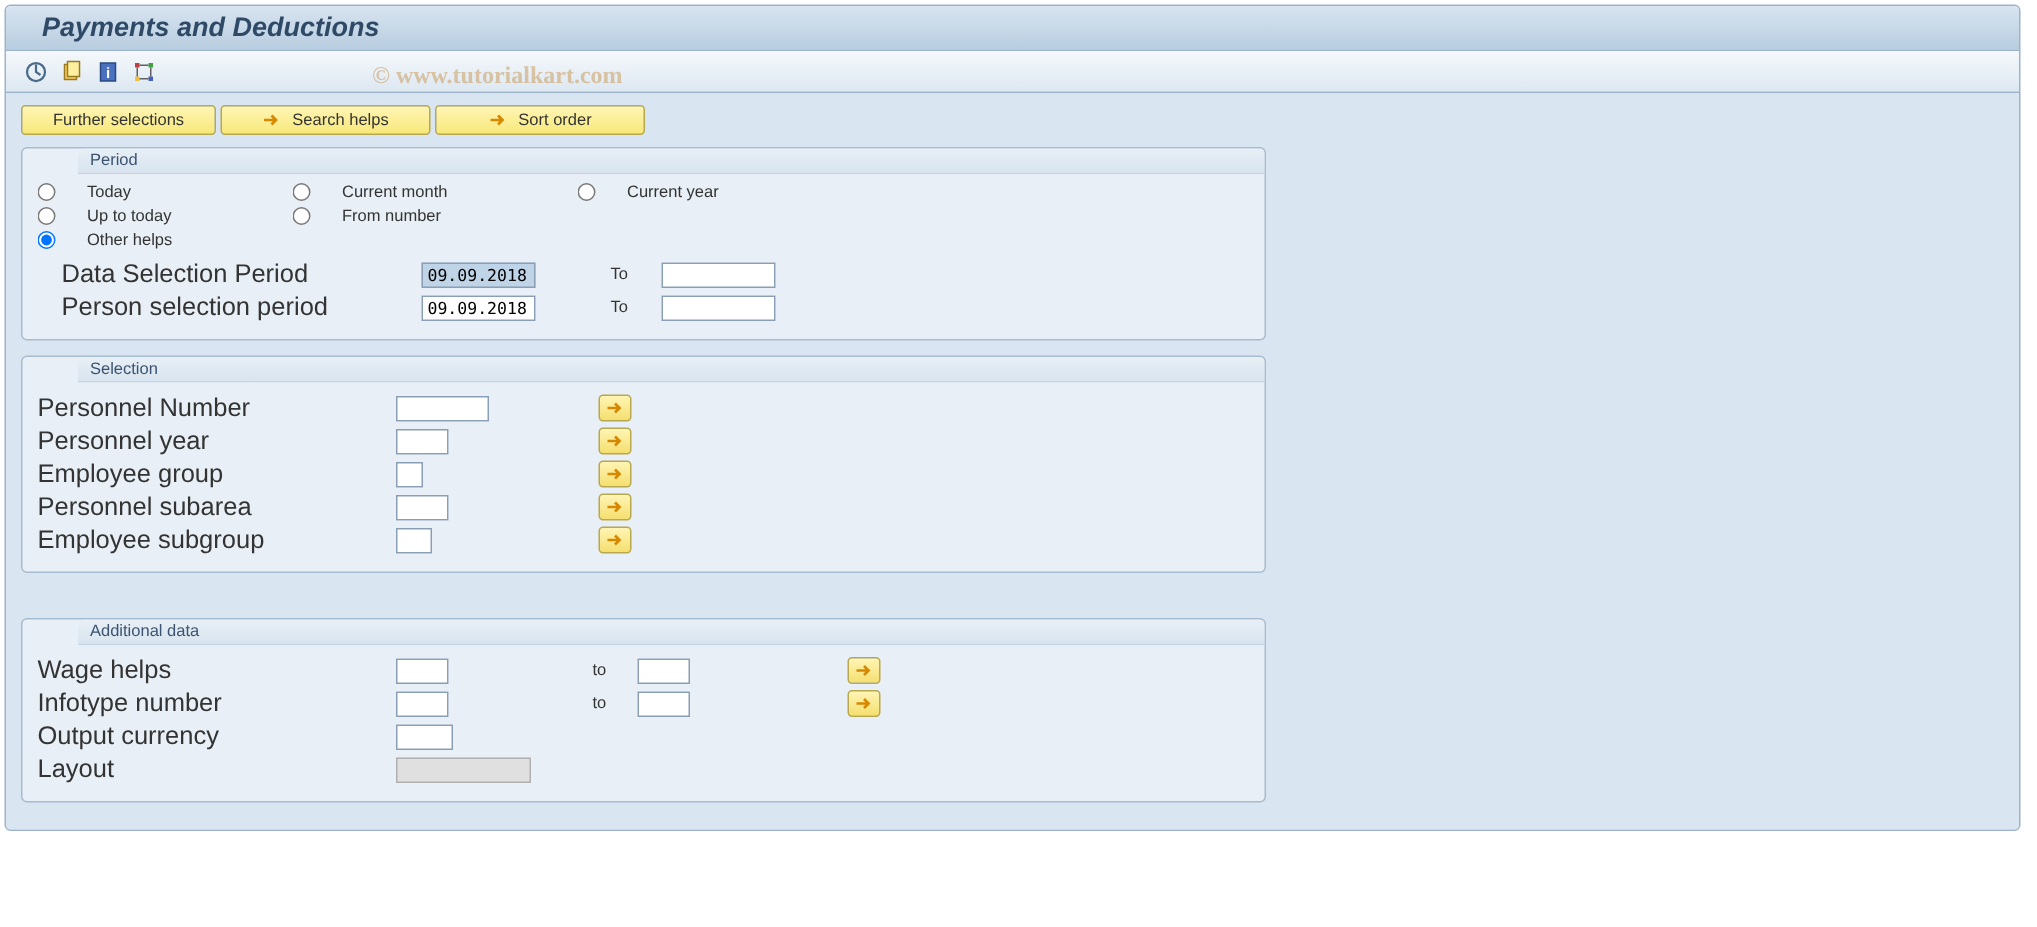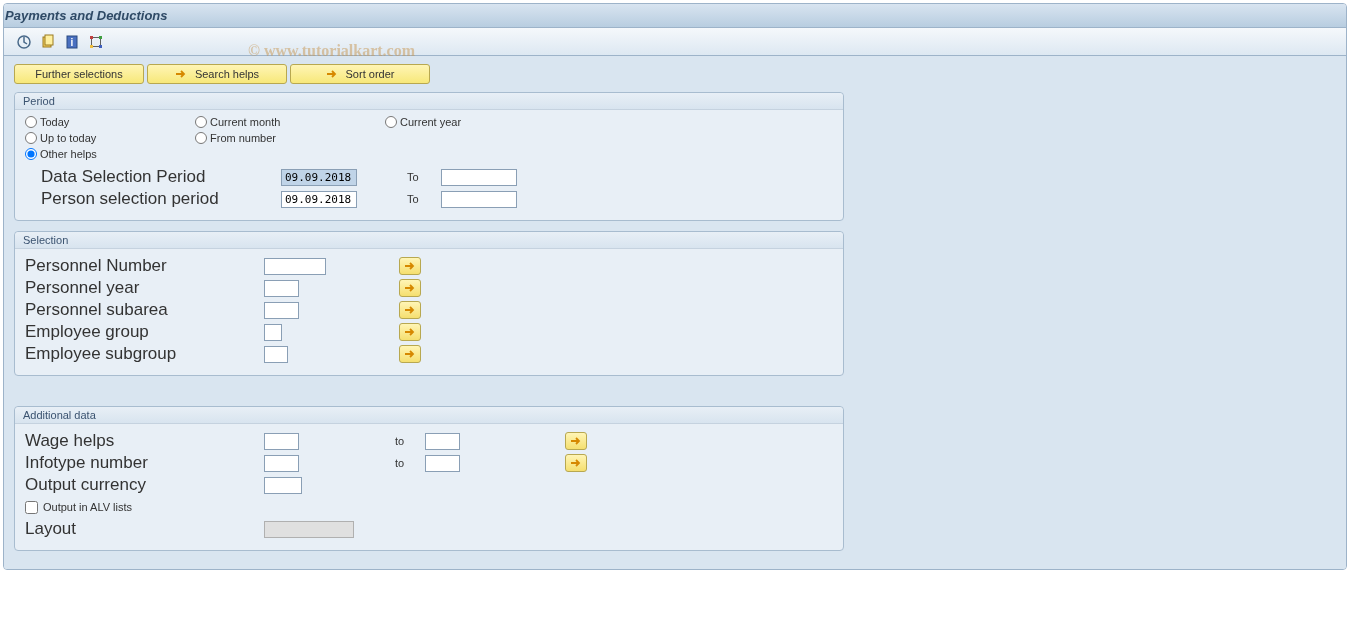--- a/index.html
+++ b/index.html
@@ -1,29 +1,29 @@
 <!DOCTYPE html>
 <html><head>
   <meta charset="utf-8">
   <style>
     * { box-sizing: border-box; margin: 0; padding: 0; font-family: Arial, sans-serif; }
     body { background: #fff; font-size: 11px; color: #333; }
     .main-panel { width: 1344px; margin: 3px; border: 1px solid #9db3c9; background: linear-gradient(to bottom, #f0f5fa 0%, #e3edf5 100%); border-radius: 4px; overflow: hidden; }
-    .title-bar { background: linear-gradient(to bottom, #d8e4f0 0%, #b8cde0 100%); padding: 4px 1px; font-size: 13px; font-weight: bold; font-style: italic; color: #2f4a66; border-bottom: 1px solid #9db3c9; }
+    .title-bar { background: linear-gradient(to bottom, #d8e4f0 0%, #b8cde0 100%); padding: 4px 24px; font-size: 18px; font-weight: bold; font-style: italic; color: #2f4a66; border-bottom: 1px solid #9db3c9; }
     .toolbar { background: linear-gradient(to bottom, #f5f8fb 0%, #dde8f2 100%); padding: 4px 10px; height: 28px; display: flex; align-items: center; gap: 4px; border-bottom: 1px solid #9db3c9; }
     .tool-icon { width: 20px; height: 20px; display: inline-flex; align-items: center; justify-content: center; cursor: pointer; }
     .content { padding: 8px 10px; background: #d9e5f0; }
     .btn-row { display: flex; gap: 3px; margin-bottom: 8px; }
     .sap-btn { background: linear-gradient(to bottom, #fff5b5 0%, #f7e87a 100%); border: 1px solid #b8a850; border-radius: 3px; padding: 2px 8px; height: 20px; font-size: 11px; cursor: pointer; display: inline-flex; align-items: center; gap: 8px; min-width: 140px; justify-content: center; color: #333; }
     .sap-btn .arrow-icon { color: #d68800; font-weight: bold; }
     .group-box { border: 1px solid #a8bccf; border-radius: 4px; background: #e8eff6; margin-bottom: 10px; width: 830px; }
-    .group-title { font-size: 11px; color: #3b5370; padding: 2px 8px; background: linear-gradient(to bottom, #e8eff6 0%, #d8e4ef 100%); border-bottom: 1px solid #c5d2df; border-radius: 4px 4px 0 0; }
+    .group-title { font-size: 11px; color: #3b5370; padding: 2px 8px; background: linear-gradient(to bottom, #e8eff6 0%, #d8e4ef 100%); border-bottom: 1px solid #c5d2df; border-radius: 4px 4px 0 0; margin-left: 37px; }
     .group-body { padding: 6px 10px 10px 10px; }
     .radio-grid { display: grid; grid-template-columns: 170px 190px 200px; row-gap: 4px; }
-    .radio-item { display: flex; align-items: center; gap: 3px; font-size: 11px; color: #333; }
+    .radio-item { display: flex; align-items: center; gap: 21px; font-size: 11px; color: #333; }
     .radio-item input[type=radio] { width: 12px; height: 12px; }
     .field-row { display: flex; align-items: center; height: 22px; }
     .field-label { width: 220px; font-size: 17px; color: #333; padding-left: 16px; }
     .field-label.no-indent { padding-left: 0; }
     .sap-input { border: 1px solid #8a9fb5; background: #fff; height: 17px; font-size: 11px; font-family: monospace; padding: 0 3px; }
     .sap-input.readonly { background: #e0e0e0; border-color: #b0b0b0; }
     .sap-input.highlight { background: #c0d4e8; }
     .to-label { width: 90px; text-align: left; padding-left: 30px; font-size: 11px; }
     .multi-btn { width: 22px; height: 18px; background: linear-gradient(to bottom, #fff5b5 0%, #f5df6f 100%); border: 1px solid #b8a850; border-radius: 3px; display: inline-flex; align-items: center; justify-content: center; cursor: pointer; padding: 0; }
     .not-equal-icon { width: 16px; height: 16px; background: #4caf50; color: #fff; display: inline-flex; align-items: center; justify-content: center; font-size: 10px; font-weight: bold; border: 1px solid #2e7d32; margin-right: 2px; }
@@ -159,35 +159,35 @@
           <span class="spacer-col" style="width:19px;"></span>
           <input class="sap-input" style="width: 35px;" value="">
           <span class="spacer-col" style="width:100px;"></span>
           <button class="multi-btn">
               <svg width="12" height="10" viewBox="0 0 12 10">
                 <path d="M1 5 L9 5 M6 2 L9 5 L6 8" stroke="#d68800" stroke-width="1.8" fill="none"></path>
               </svg>
             </button>
         </div>
         <div class="field-row">
-          <span class="field-label no-indent">Personnel subarea</span>
-          <span class="spacer-col" style="width:19px;"></span>
-          <input class="sap-input" style="width: 35px;" value="">
-          <span class="spacer-col" style="width:100px;"></span>
-          <button class="multi-btn">
-              <svg width="12" height="10" viewBox="0 0 12 10">
-                <path d="M1 5 L9 5 M6 2 L9 5 L6 8" stroke="#d68800" stroke-width="1.8" fill="none"></path>
-              </svg>
-            </button>
-        </div>
-        <div class="field-row">
           <span class="field-label no-indent">Employee group</span>
           <span class="spacer-col" style="width:19px;"></span>
           <input class="sap-input" style="width: 18px;" value="">
           <span class="spacer-col" style="width:117px;"></span>
+          <button class="multi-btn">
+              <svg width="12" height="10" viewBox="0 0 12 10">
+                <path d="M1 5 L9 5 M6 2 L9 5 L6 8" stroke="#d68800" stroke-width="1.8" fill="none"></path>
+              </svg>
+            </button>
+        </div>
+        <div class="field-row">
+          <span class="field-label no-indent">Personnel subarea</span>
+          <span class="spacer-col" style="width:19px;"></span>
+          <input class="sap-input" style="width: 35px;" value="">
+          <span class="spacer-col" style="width:100px;"></span>
           <button class="multi-btn">
               <svg width="12" height="10" viewBox="0 0 12 10">
                 <path d="M1 5 L9 5 M6 2 L9 5 L6 8" stroke="#d68800" stroke-width="1.8" fill="none"></path>
               </svg>
             </button>
         </div>
         <div class="field-row">
           <span class="field-label no-indent">Employee subgroup</span>
           <span class="spacer-col" style="width:19px;"></span>
           <input class="sap-input" style="width: 24px;" value="">
@@ -232,24 +232,20 @@
               <svg width="12" height="10" viewBox="0 0 12 10">
                 <path d="M1 5 L9 5 M6 2 L9 5 L6 8" stroke="#d68800" stroke-width="1.8" fill="none"></path>
               </svg>
             </button>
         </div>
         <div class="field-row">
           <span class="field-label no-indent">Output currency</span>
           <span class="spacer-col" style="width:19px;"></span>
           <input class="sap-input" style="width: 38px;" value="">
         </div>
-        <div class="checkbox-row">
-          <input type="checkbox" style="">
-          <span>Output in ALV lists</span>
-        </div>
         <div class="field-row">
           <span class="field-label no-indent">Layout</span>
           <span class="spacer-col" style="width:19px;"></span>
           <input class="sap-input readonly" style="width: 90px;" readonly="" value="">
         </div>
       </div>
     </div>
   </div>
 </div>
 

